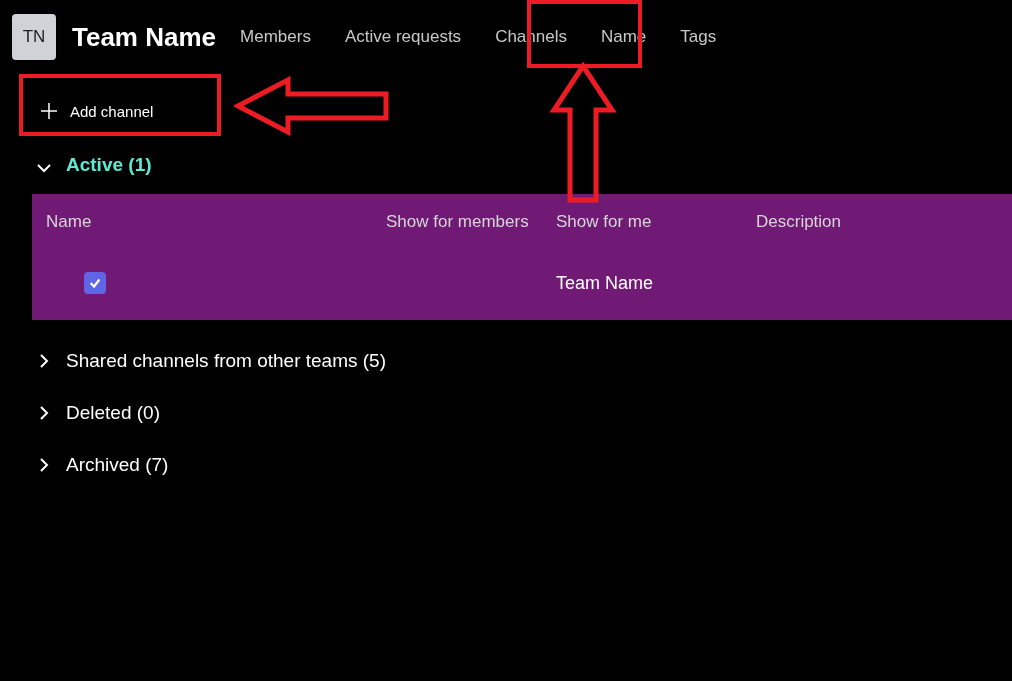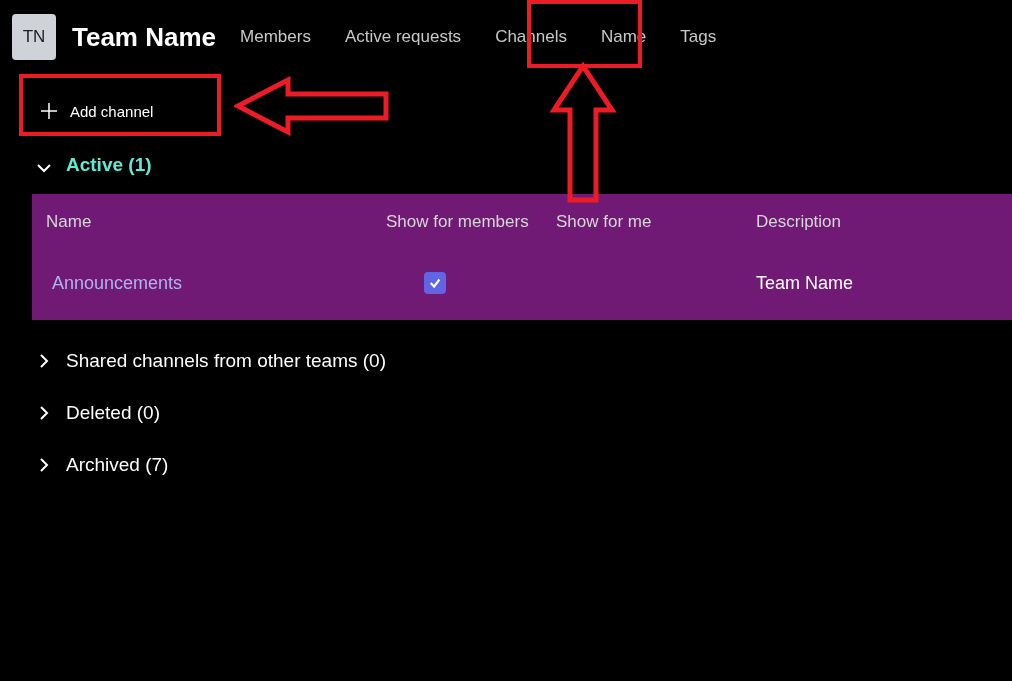--- a/index.html
+++ b/index.html
@@ -214,40 +214,39 @@
   </div>
 
   <div class="table">
     <div class="table-header">
       <div>Name</div>
       <div>Show for members</div>
       <div>Show for me</div>
       <div>Description</div>
     </div>
     <div class="table-row">
-      <div class="channel-name">Announcements</div>
       <div>
         <div class="checkbox-checked">
           <svg viewBox="0 0 16 16" width="14" height="14">
               <polyline points="3,8 7,12 13,4" stroke-width="2.5"></polyline>
             </svg>
         </div>
       </div>
       <div></div>
       <div class="desc-cell">Team Name</div>
     </div>
   </div>
 
   <div class="collapsed-section">
     <span class="chevron">
       <svg viewBox="0 0 16 16" width="16" height="16">
           <polyline points="5,2 11,8 5,14" stroke-width="2"></polyline>
         </svg>
     </span>
-    <span>Shared channels from other teams (0)</span>
+    <span>Shared channels from other teams (5)</span>
   </div>
 
   <div class="collapsed-section">
     <span class="chevron">
       <svg viewBox="0 0 16 16" width="16" height="16">
           <polyline points="5,2 11,8 5,14" stroke-width="2"></polyline>
         </svg>
     </span>
     <span>Deleted (0)</span>
   </div>

